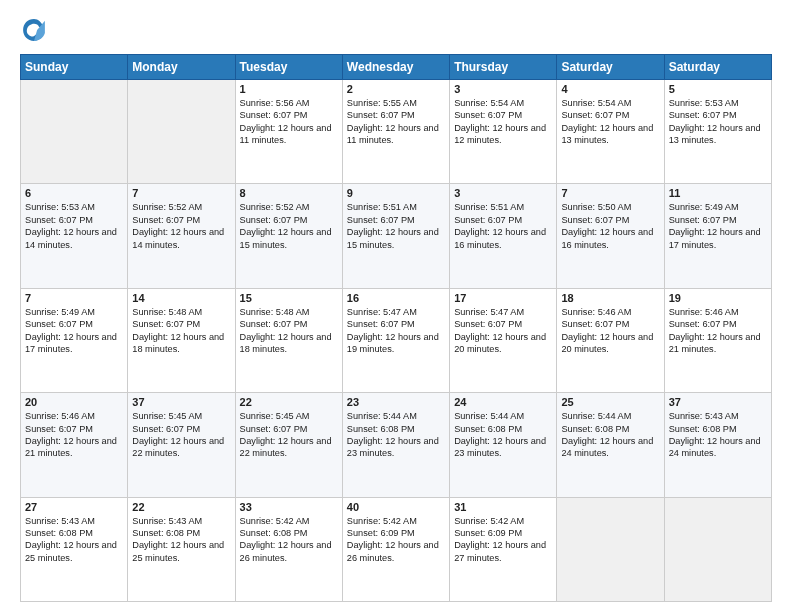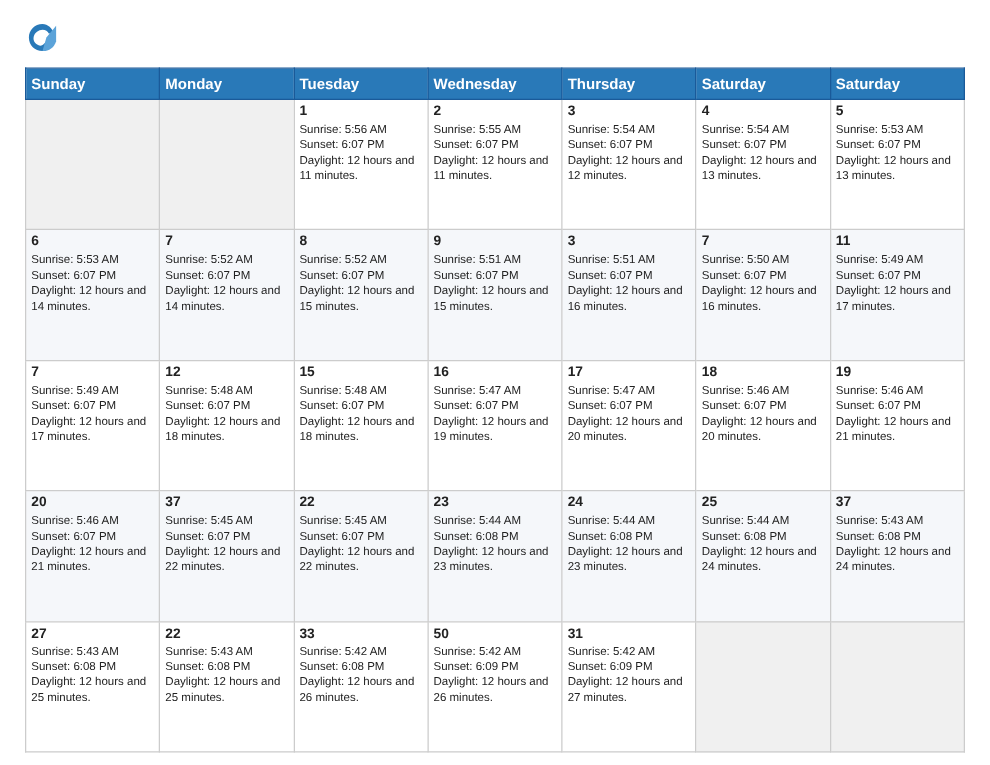--- a/index.html
+++ b/index.html
@@ -184,21 +184,21 @@
             <span class="day-num">11</span>
             <div class="day-info">Sunrise: 5:49 AM<br>Sunset: 6:07 PM<br>Daylight: 12 hours and 17 minutes.</div>
           </td>
         </tr>
         <tr>
           <td>
             <span class="day-num">7</span>
             <div class="day-info">Sunrise: 5:49 AM<br>Sunset: 6:07 PM<br>Daylight: 12 hours and 17 minutes.</div>
           </td>
           <td>
-            <span class="day-num">12</span>
+            <span class="day-num">14</span>
             <div class="day-info">Sunrise: 5:48 AM<br>Sunset: 6:07 PM<br>Daylight: 12 hours and 18 minutes.</div>
           </td>
           <td>
             <span class="day-num">15</span>
             <div class="day-info">Sunrise: 5:48 AM<br>Sunset: 6:07 PM<br>Daylight: 12 hours and 18 minutes.</div>
           </td>
           <td>
             <span class="day-num">16</span>
             <div class="day-info">Sunrise: 5:47 AM<br>Sunset: 6:07 PM<br>Daylight: 12 hours and 19 minutes.</div>
           </td>
@@ -252,21 +252,21 @@
           </td>
           <td>
             <span class="day-num">22</span>
             <div class="day-info">Sunrise: 5:43 AM<br>Sunset: 6:08 PM<br>Daylight: 12 hours and 25 minutes.</div>
           </td>
           <td>
             <span class="day-num">33</span>
             <div class="day-info">Sunrise: 5:42 AM<br>Sunset: 6:08 PM<br>Daylight: 12 hours and 26 minutes.</div>
           </td>
           <td>
-            <span class="day-num">50</span>
+            <span class="day-num">40</span>
             <div class="day-info">Sunrise: 5:42 AM<br>Sunset: 6:09 PM<br>Daylight: 12 hours and 26 minutes.</div>
           </td>
           <td>
             <span class="day-num">31</span>
             <div class="day-info">Sunrise: 5:42 AM<br>Sunset: 6:09 PM<br>Daylight: 12 hours and 27 minutes.</div>
           </td>
           <td class="empty"></td>
           <td class="empty"></td>
         </tr>
       </tbody>

